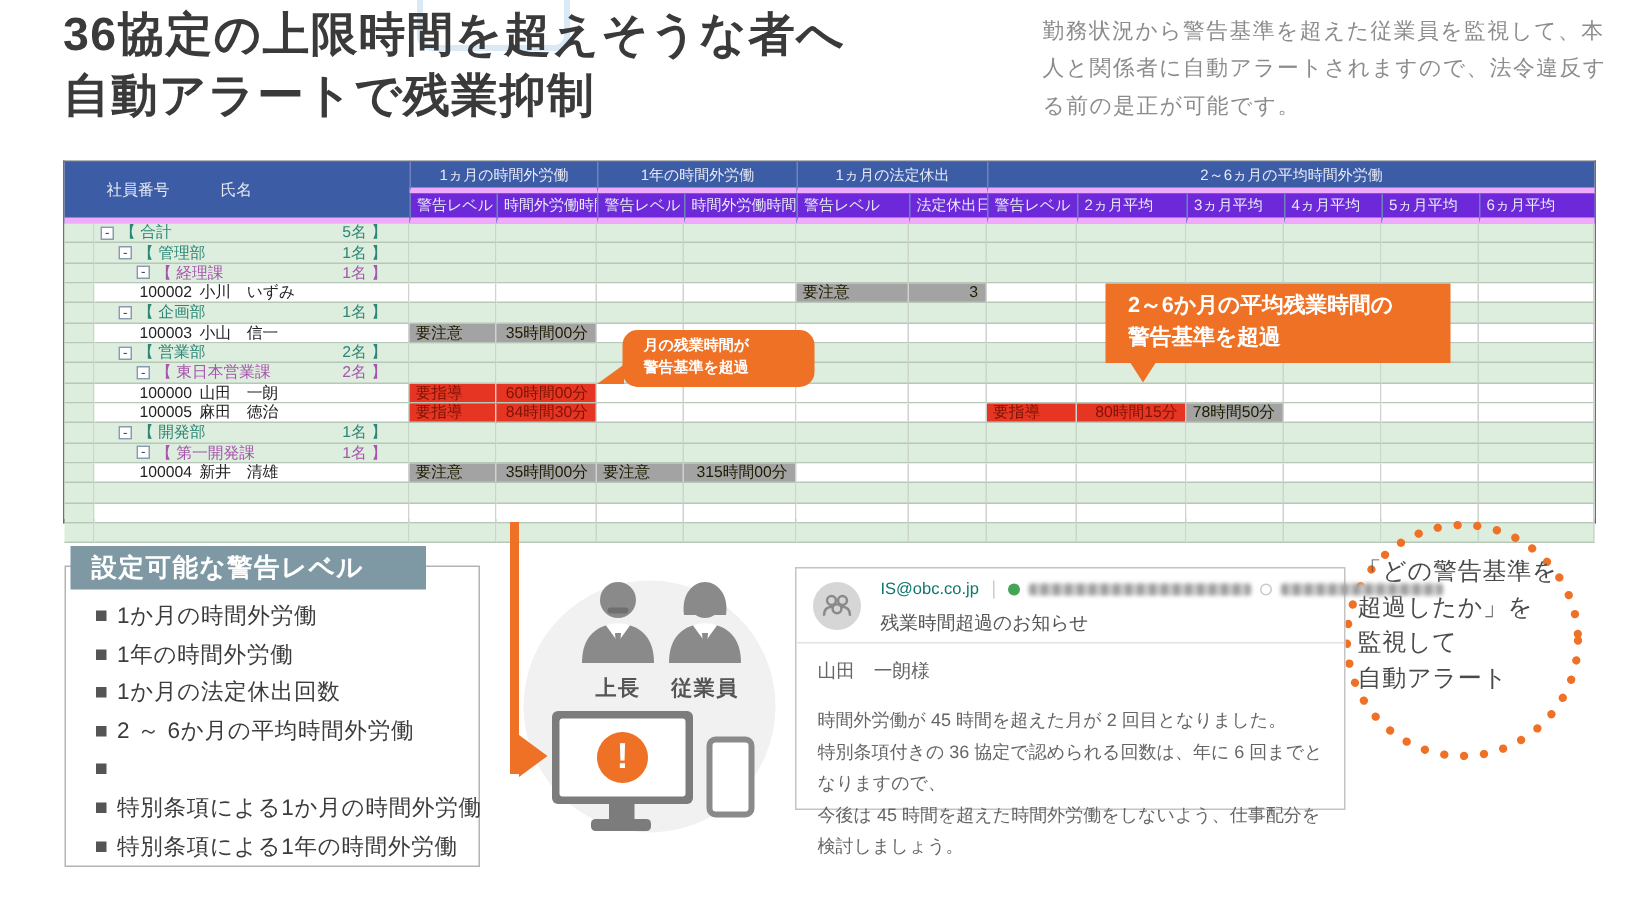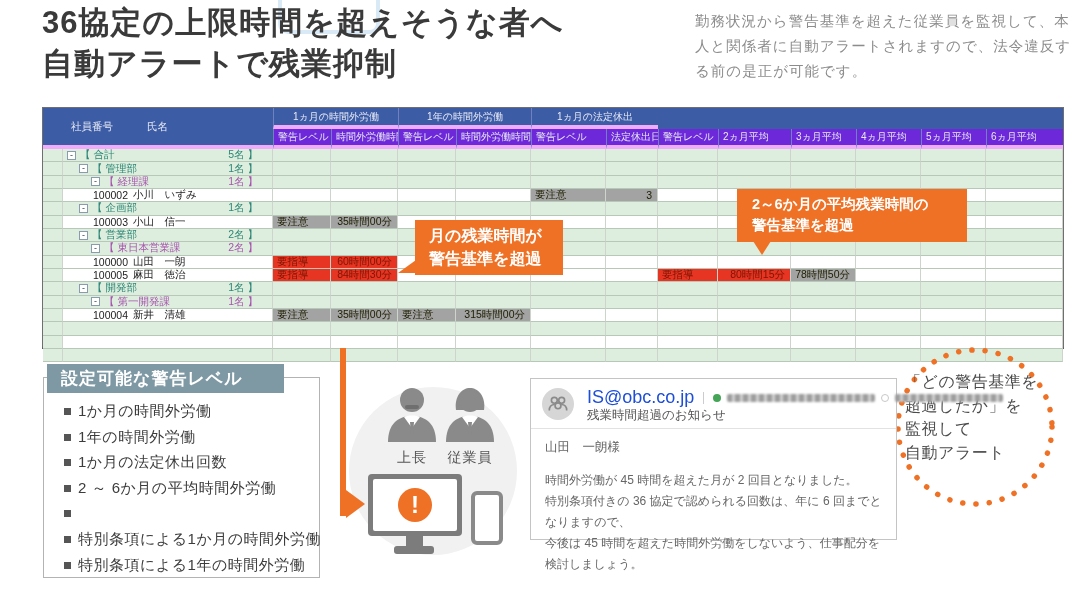--- a/index.html
+++ b/index.html
@@ -42,21 +42,21 @@
   .c.ar { padding-right:5px; justify-content:flex-end; }
   .exp { width:9px; height:9px; border:1px solid #8a9bb0; background:#fff; margin-right:4px;
     font-size:9px; line-height:7px; color:#345; display:inline-flex; align-items:center; justify-content:center; flex:none; }
   .gname { display:flex; align-items:center; width:100%; }
   .gname .cnt { margin-left:auto; margin-right:14px; }
   .g-teal { color:#2e8676; }
   .g-mag { color:#a855ad; }
   .emp-id { width:66px; padding-left:26px; flex:none; }
   
   .callout { position:absolute; background:#ef7125; color:#fff; font-weight:bold; z-index:4; line-height:1.45; }
-  .callout.c1 { left:415px; top:220px; width:148px; padding:4px 0 5px 14px; font-size:16px; }
+  .callout.c1 { left:415px; top:220px; width:128px; padding:4px 0 5px 14px; font-size:10px;border-radius:10px; }
   .callout.c1::before { content:""; position:absolute; left:-17px; bottom:2px; width:0; height:0;
     border-right:18px solid #ef7125; border-top:13px solid transparent; }
   .callout.c2 { left:737px; top:189px; width:230px; padding:5px 0 6px 15px; font-size:14.5px; }
   .callout.c2::after { content:""; position:absolute; left:16px; bottom:-13px; width:0; height:0;
     border-top:14px solid #ef7125; border-left:9px solid transparent; border-right:9px solid transparent; }
   
   .panel { position:absolute; left:43px; top:377px; width:277px; height:201px;
     border:1px solid #b3b3b3; background:#fff; z-index:1; }
   .panel-title { position:absolute; left:47px; top:364px; width:237px; height:29px;
     background:#7e99a4; color:#fff; font-size:17px; font-weight:bold;
@@ -64,42 +64,42 @@
   .panel-items { position:absolute; left:64px; top:398px; z-index:2; list-style:none; }
   .panel-items li { font-size:15px; color:#3c3c3c; line-height:25.6px; letter-spacing:0.5px; }
   .panel-items .blt { display:inline-block; width:7px; height:7px; background:#555; margin-right:7px; vertical-align:1px; }
   
   .flow-v { position:absolute; left:340px; top:348px; width:6px; height:168px; background:#ef7125; z-index:2; }
   .flow-head { position:absolute; left:346px; top:490px; width:0; height:0; z-index:2;
     border-left:19px solid #ef7125; border-top:14px solid transparent; border-bottom:14px solid transparent; }
   
   .bg-circle { position:absolute; left:349px; top:387px; width:168px; height:168px;
     border-radius:50%; background:#f1f1f1; z-index:0; }
-  .person { position:absolute; z-index:1; width:58px; text-align:center; }
+  .person { position:absolute; z-index:1; width:58px; text-align:center;font-weight:bold; }
   .person.p1 { left:383px; top:386px; }
   .person.p2 { left:441px; top:386px; }
   .person-label { font-size:14px; color:#555; margin-top:3px; letter-spacing:1px; }
   .monitor { position:absolute; left:368px; top:474px; width:94px; height:62px;
     background:#7c7c7c; border-radius:4px; z-index:1; }
   .screen { position:absolute; left:5px; top:5px; right:5px; bottom:5px; background:#fff; border-radius:2px;
     display:flex; align-items:center; justify-content:center; }
   .alert-dot { width:34px; height:34px; border-radius:50%; background:#ef7125; color:#fff;
     font-size:24px; font-weight:bold; display:flex; align-items:center; justify-content:center; }
   .mon-stand { position:absolute; left:406px; top:536px; width:17px; height:11px; background:#7c7c7c; z-index:1; }
   .mon-base { position:absolute; left:394px; top:546px; width:40px; height:8px; background:#7c7c7c; border-radius:3px; z-index:1; }
   .phone { position:absolute; left:471px; top:491px; width:32px; height:54px;
     border:4px solid #8a8a8a; border-radius:6px; background:#fff; z-index:1; }
   
   .email { position:absolute; left:530px; top:378px; width:367px; height:162px;
     background:#fff; border:1px solid #c4c4c4; z-index:5; }
   .email-head { position:relative; height:50px; border-bottom:1px solid #e2e2e2; }
   .avatar { position:absolute; left:11px; top:9px; width:32px; height:32px; border-radius:50%;
     background:#d6d6d6; display:flex; align-items:center; justify-content:center; }
   .eh-line1 { position:absolute; left:56px; top:8px; display:flex; align-items:center; gap:6px; }
-  .email-from { font-size:18px; color:#1d4ed8; }
+  .email-from { font-size:11px; color:#0f766e; }
   .eh-sep { width:1px; height:12px; background:#ccc; margin:0 3px; }
   .dot-green { width:8px; height:8px; border-radius:50%; background:#45a557; flex:none; }
   .dot-open { width:8px; height:8px; border-radius:50%; border:1.5px solid #c9c9c9; flex:none; }
   .redact { height:8px; border-radius:2px; filter:blur(1.3px);
     background:repeating-linear-gradient(90deg,#9d9d9d 0 5px,#cfcfcf 5px 8px); }
   .email-subject { position:absolute; left:56px; top:28px; font-size:12.5px; color:#555; }
   .email-body { padding:10px 14px; }
   .email-to { font-size:12.5px; color:#666; margin-bottom:14px; }
   .email-line { font-size:12px; color:#666; line-height:21px; }
   
@@ -119,20 +119,21 @@
 
 <div class="tbl">
   <div class="tbl-head">
     <div class="hc corner">
       <span>社員番号</span>
       <span>氏名</span>
     </div>
     <div class="hc grp" style="grid-column:3/5">1ヵ月の時間外労働</div>
     <div class="hc grp" style="grid-column:5/7">1年の時間外労働</div>
     <div class="hc grp" style="grid-column:7/9">1ヵ月の法定休出</div>
+    <div class="hc grp" style="grid-column:9/15">2～6ヵ月の平均時間外労働</div>
     <div class="hc sub" style="grid-column:3">警告レベル</div>
     <div class="hc sub" style="grid-column:4">時間外労働時間</div>
     <div class="hc sub" style="grid-column:5">警告レベル</div>
     <div class="hc sub" style="grid-column:6">時間外労働時間</div>
     <div class="hc sub" style="grid-column:7">警告レベル</div>
     <div class="hc sub" style="grid-column:8">法定休出日数</div>
     <div class="hc sub" style="grid-column:9">警告レベル</div>
     <div class="hc sub" style="grid-column:10">2ヵ月平均</div>
     <div class="hc sub" style="grid-column:11">3ヵ月平均</div>
     <div class="hc sub" style="grid-column:12">4ヵ月平均</div>

